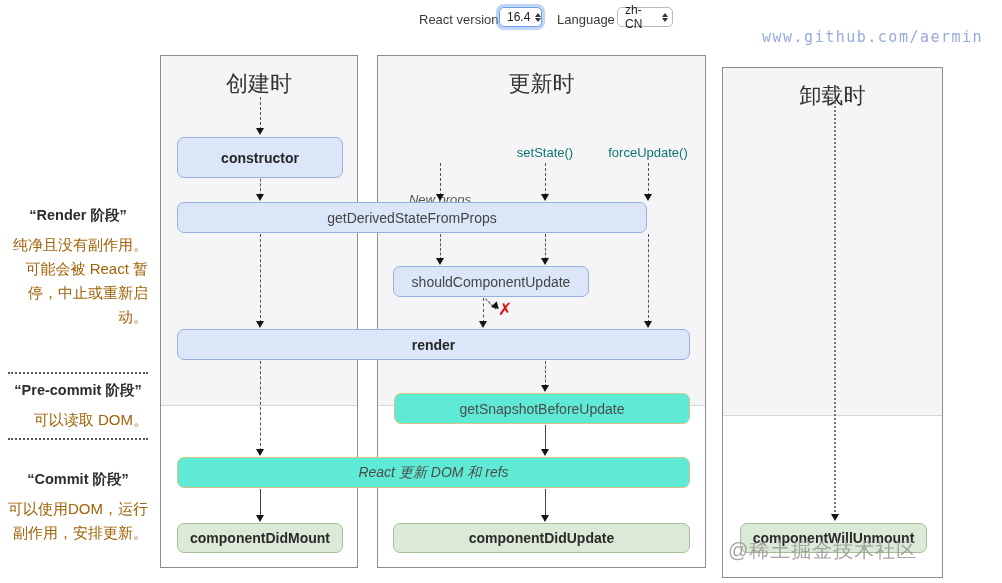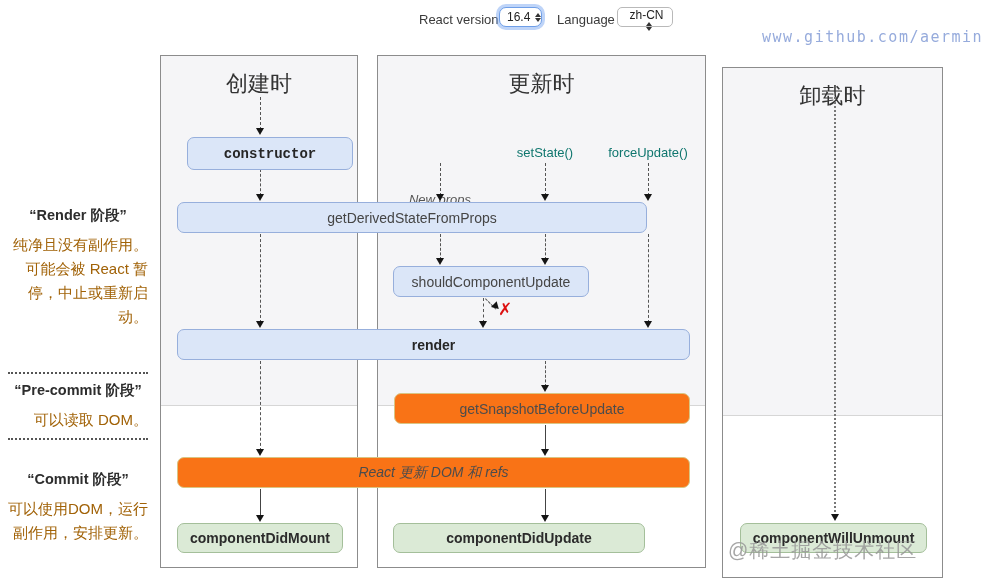--- a/index.html
+++ b/index.html
@@ -36,49 +36,49 @@
 
   
   .trigger{position:absolute;top:145px;font-size:13px;color:#0f766e;text-align:center;z-index:2;white-space:nowrap;transform:translateX(-50%);}
   .trigger.italic{font-style:italic;color:#555;}
 
   
   .lbox{position:absolute;display:flex;align-items:center;justify-content:center;
     border-radius:7px;font-size:14px;box-sizing:border-box;z-index:3;white-space:nowrap;}
   .blue{background:#dbe6f8;border:1px solid #97afdc;color:#454545;}
   .blue.strong{font-weight:bold;color:#262626;}
-  .yellow{background:#f97316;border:1px solid #d9c583;color:#4c4c4c;}
+  .yellow{background:#5eead4;border:1px solid #d9c583;color:#4c4c4c;}
   .yellow.italic{font-style:italic;}
   .green{background:#dbead6;border:1px solid #a4bf9a;font-weight:bold;color:#2b2b2b;}
 
   
   .vl{position:absolute;width:0;z-index:2;}
   .dash{border-left:1px dashed #555;}
   .dot{border-left:2px dotted #777;}
   .solid{border-left:1px solid #444;}
   .ah{position:absolute;width:0;height:0;border-left:4px solid transparent;border-right:4px solid transparent;
     border-top:7px solid #141414;z-index:2;}
   .rot45{transform:rotate(-45deg);transform-origin:top left;}
   .redx{position:absolute;left:498px;top:299px;color:#dd1111;font-size:17px;font-weight:bold;z-index:4;}
 </style>
 </head>
 <body>
 
 <div id="stage">
 
   <span class="tb-label" style="left:419px;top:12px;">React version</span>
-  <div class="select focused" style="left:499px;top:7px;width:43px;border-radius:7px;">
+  <div class="select focused" style="left:499px;top:7px;width:43px;">
     <span>16.4</span>
     <span class="stepper">
         <i class="up"></i>
         <i class="down"></i>
       </span>
   </div>
   <span class="tb-label" style="left:557px;top:12px;">Language</span>
-  <div class="select" style="left:617px;top:7px;width:56px;flex-direction:column;">
+  <div class="select" style="left:617px;top:7px;width:56px;">
     <span>zh-CN</span>
     <span class="stepper">
         <i class="up"></i>
         <i class="down"></i>
       </span>
   </div>
 
   <div class="wm-top">www.github.com/aermin</div>
   <div class="wm-bottom">@稀土掘金技术社区</div>
 
@@ -148,23 +148,23 @@
   <div class="vl dash" style="left:545px;top:361px;height:26px;"></div>
   <div class="ah" style="left:541px;top:385px;"></div>
   <div class="vl solid" style="left:545px;top:425px;height:26px;"></div>
   <div class="ah" style="left:541px;top:449px;"></div>
   <div class="vl solid" style="left:545px;top:489px;height:28px;"></div>
   <div class="ah" style="left:541px;top:515px;"></div>
 
   <div class="vl dot" style="left:834px;top:97px;height:419px;"></div>
   <div class="ah" style="left:831px;top:514px;"></div>
 
-  <div class="lbox blue strong" style="left:187px;top:137px;width:166px;height:33px;font-family:Liberation Mono, monospace;">constructor</div>
+  <div class="lbox blue strong" style="left:177px;top:137px;width:166px;height:41px;">constructor</div>
   <div class="lbox blue" style="left:177px;top:202px;width:470px;height:31px;">getDerivedStateFromProps</div>
   <div class="lbox blue" style="left:393px;top:266px;width:196px;height:31px;">shouldComponentUpdate</div>
   <div class="lbox blue strong" style="left:177px;top:329px;width:513px;height:31px;">render</div>
   <div class="lbox yellow" style="left:394px;top:393px;width:296px;height:31px;">getSnapshotBeforeUpdate</div>
   <div class="lbox yellow italic" style="left:177px;top:457px;width:513px;height:31px;">React 更新 DOM 和 refs</div>
   <div class="lbox green" style="left:177px;top:523px;width:166px;height:30px;">componentDidMount</div>
-  <div class="lbox green" style="left:393px;top:523px;width:252px;height:30px;">componentDidUpdate</div>
+  <div class="lbox green" style="left:393px;top:523px;width:297px;height:30px;">componentDidUpdate</div>
   <div class="lbox green" style="left:740px;top:523px;width:187px;height:30px;">componentWillUnmount</div>
 
 </div>
 
 </body></html>

